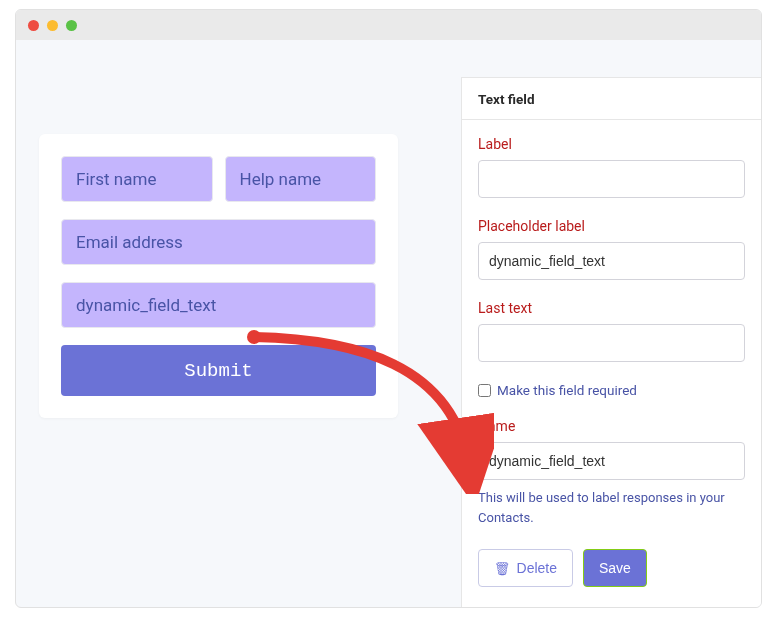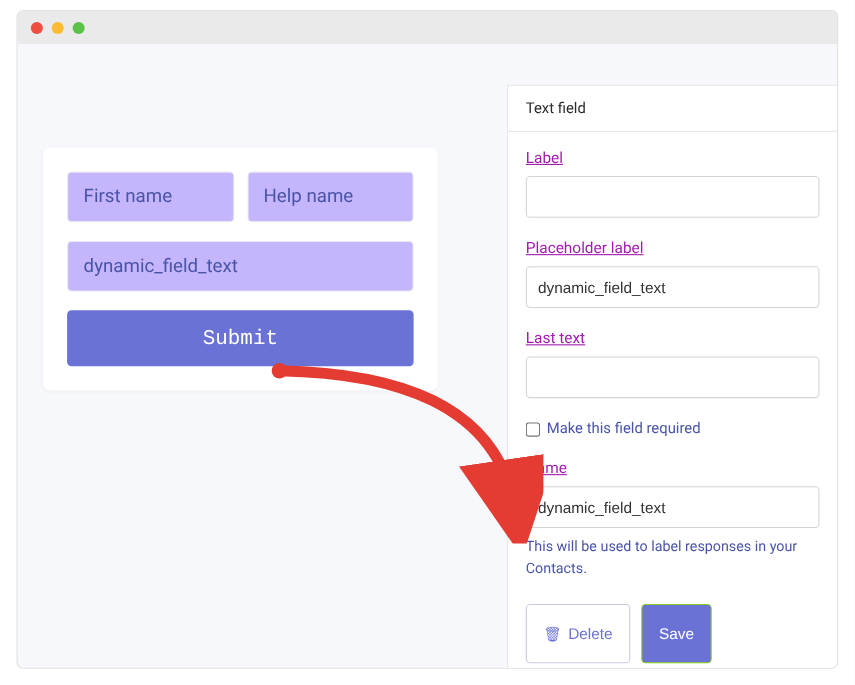--- a/index.html
+++ b/index.html
@@ -89,33 +89,32 @@
     border-left: 1px solid #e6e6e6;
     border-top: 1px solid #e6e6e6;
   }
   .panel-header {
     height: 42px;
     border-bottom: 1px solid #e6e6e6;
     display: flex;
     align-items: center;
     padding: 0 16px;
     font-size: 13.5px;
-    font-weight: 400;
+    font-weight: 700;
     color: #2a2a2a;
   }
   .panel-body {
     padding: 16px;
   }
   .field-group { margin-bottom: 20px; }
   .field-label {
-    color: #a21caf;
+    color: #b91c1c;
     font-size: 14px;
     margin-bottom: 8px;
     display: block;
-    text-decoration: underline;
   }
   .field-input {
     width: 100%;
     height: 38px;
     border: 1px solid #d3d3da;
     border-radius: 4px;
     padding: 0 10px;
     font-size: 14px;
     color: #333;
     background: #fff;
@@ -134,21 +133,21 @@
     font-size: 13px;
     line-height: 1.5;
     margin-top: 8px;
   }
   .btn-row {
     display: flex;
     gap: 10px;
     margin-top: 22px;
   }
   .btn {
-    height: 54px;
+    height: 38px;
     padding: 0 15px;
     border-radius: 4px;
     font-size: 14px;
     font-weight: 500;
     cursor: pointer;
     display: inline-flex;
     align-items: center;
     gap: 6px;
   }
   .btn-delete {
@@ -186,20 +185,23 @@
     <div class="dot yellow"></div>
     <div class="dot green"></div>
   </div>
 
   <div class="content">
 
     <div class="form-card">
       <div class="row">
         <div class="input">First name</div>
         <div class="input">Help name</div>
+      </div>
+      <div class="row">
+        <div class="input">Email address</div>
       </div>
       <div class="row">
         <div class="input">dynamic_field_text</div>
       </div>
       <div class="row">
         <button class="submit-btn">Submit</button>
       </div>
     </div>
 
     <div class="panel">

